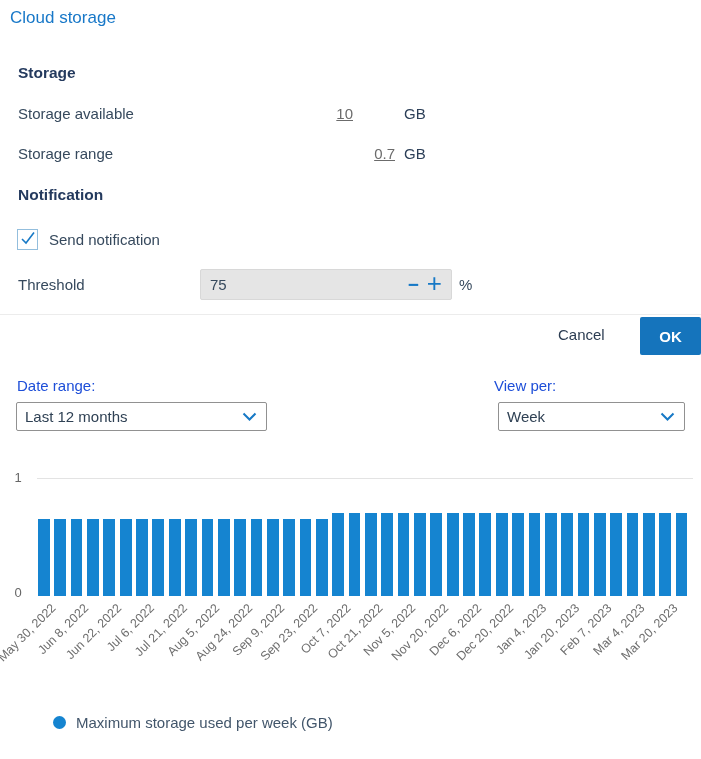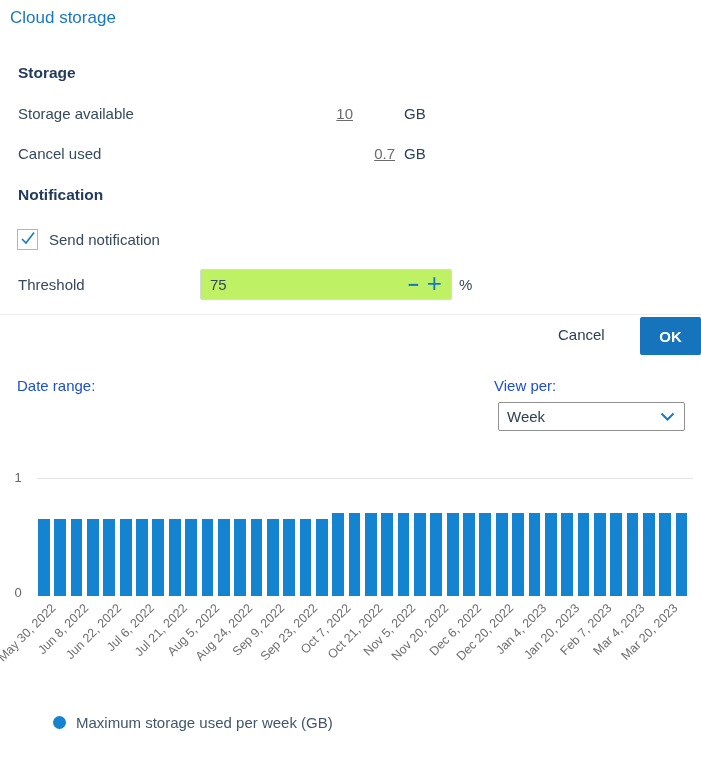--- a/index.html
+++ b/index.html
@@ -17,21 +17,21 @@
   .settings-row .row-value{color:#6b6b6b;text-align:right;text-decoration:underline;}
   .settings-row .row-unit{color:#2c3f58;margin-left:9px;width:26px;}
   
   .checkbox-row{left:17px;top:229px;display:flex;align-items:center;gap:11px;text-align:right;}
   .checkbox{width:19px;height:19px;border:1px solid #93bedd;background:#fff;position:relative;}
   .checkbox svg{position:absolute;left:2px;top:1px;}
   .checkbox-label{font-size:15px;color:#36495d;}
   
   .threshold-label{left:18px;top:276px;font-size:15px;color:#36495d;}
   .spin-group{left:200px;top:269px;width:250px;height:29px;border:1px solid #d8d8d8;border-radius:2px;
-    display:flex;align-items:center;background:#bef264;}
+    display:flex;align-items:center;background:#e5e5e5;}
   .spin-input{border:0;outline:0;flex:1;font-family:"Liberation Sans",sans-serif;font-size:15px;
     color:#36495d;padding:0 0 0 9px;background:transparent;min-width:0;}
   .spin-btn{color:#1779c6;cursor:pointer;line-height:27px;text-align:center;}
   .spin-minus{font-size:19px;font-weight:bold;padding:0 6px;}
   .spin-plus{font-size:26px;font-weight:normal;padding:0 9px 0 2px;margin-top:-2px;}
   .threshold-unit{left:459px;top:276px;font-size:15px;color:#36495d;}
   
   .divider{left:0;top:314px;width:701px;height:1px;background:#ececec;}
   .cancel-button{left:558px;top:326px;font-size:15px;color:#2b3c52;cursor:pointer;}
   .ok-button{left:640px;top:317px;width:61px;height:38px;background:#1574bc;border-radius:2px;
@@ -64,21 +64,21 @@
 
   <div class="abs section-heading" style="top:64px;">Storage</div>
 
   <div class="abs settings-row" style="top:105px;gap:42px;">
     <span class="row-label">Storage available</span>
     <span class="row-value">10</span>
     <span class="row-unit">GB</span>
   </div>
 
   <div class="abs settings-row" style="top:145px;">
-    <span class="row-label">Cancel used</span>
+    <span class="row-label">Storage range</span>
     <span class="row-value">0.7</span>
     <span class="row-unit">GB</span>
   </div>
 
   <div class="abs section-heading" style="top:186px;">Notification</div>
 
   <div class="abs checkbox-row">
     <div class="checkbox">
       <span>
         <svg width="16" height="16" viewBox="0 0 16 16">
@@ -97,20 +97,28 @@
     <span class="spin-btn spin-plus">+</span>
   </div>
   <div class="abs threshold-unit">%</div>
 
   <div class="abs divider"></div>
 
   <div class="abs cancel-button">Cancel</div>
   <div class="abs ok-button">OK</div>
 
   <div class="abs filter-label" style="left:17px;">Date range:</div>
+  <div class="abs dropdown" style="left:16px;width:249px;">
+    <span class="dd-value">Last 12 months</span>
+    <span class="dd-chevron">
+      <svg width="15" height="10" viewBox="0 0 15 10">
+        <path d="M1.5 1.5 L7.5 7.5 L13.5 1.5" stroke="#1779c6" stroke-width="2" fill="none"></path>
+      </svg>
+    </span>
+  </div>
 
   <div class="abs filter-label" style="left:494px;">View per:</div>
   <div class="abs dropdown" style="left:498px;width:185px;">
     <span class="dd-value">Week</span>
     <span class="dd-chevron">
       <svg width="15" height="10" viewBox="0 0 15 10">
         <path d="M1.5 1.5 L7.5 7.5 L13.5 1.5" stroke="#1779c6" stroke-width="2" fill="none"></path>
       </svg>
     </span>
   </div>

